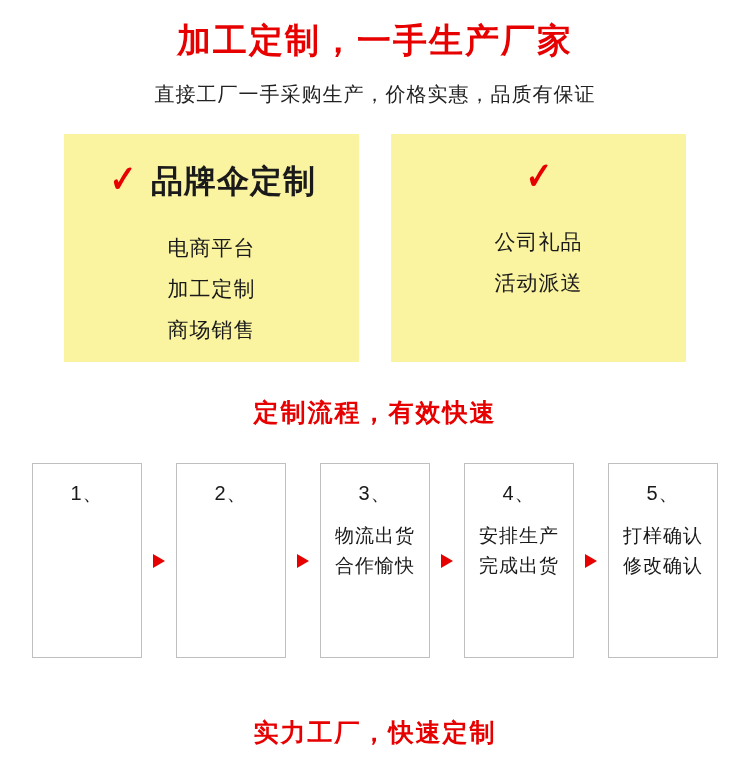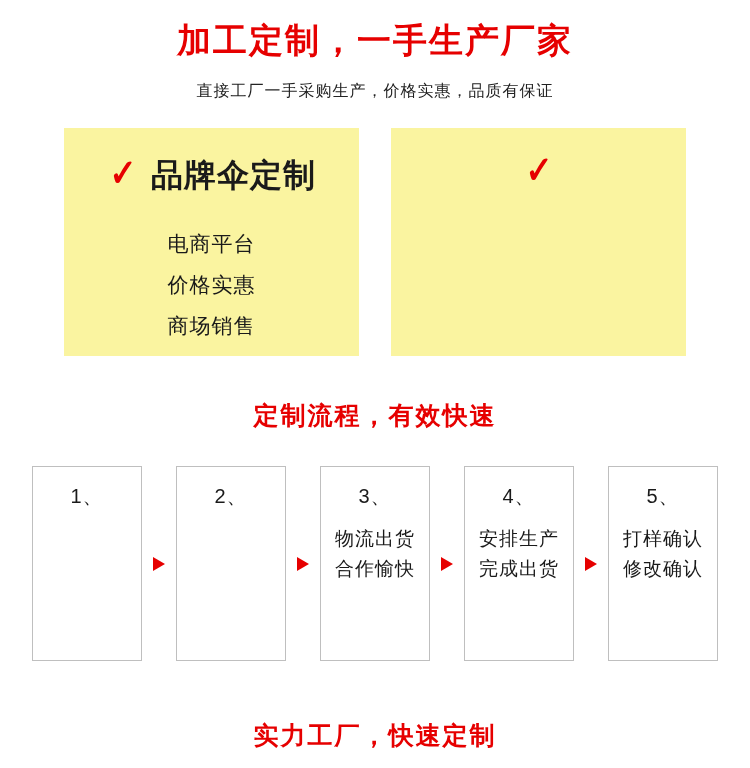--- a/index.html
+++ b/index.html
@@ -27,21 +27,21 @@
     color: #e60000;
     font-size: 34px;
     font-weight: bold;
     letter-spacing: 2px;
     padding-top: 22px;
     line-height: 1.1;
   }
   .subhead {
     text-align: center;
     color: #222222;
-    font-size: 16px;
+    font-size: 20px;
     padding-top: 22px;
     letter-spacing: 1px;
   }
 
   
   .cards {
     display: flex;
     justify-content: center;
     gap: 32px;
     margin-top: 26px;
@@ -75,32 +75,33 @@
     letter-spacing: 1px;
   }
   .card-list {
     margin-top: 26px;
   }
   .card-list div {
     font-size: 21px;
     line-height: 1.95;
     color: #1a1a1a;
     letter-spacing: 1px;
+    font-family: Liberation Mono, monospace;
   }
 
   
   .section-title {
     text-align: center;
     color: #e60000;
     font-size: 25px;
     font-weight: bold;
     letter-spacing: 2px;
   }
   .section-title.flow {
-    margin-top: 43px;
+    margin-top: 34px;
   }
   .section-title.footer {
     margin-top: 58px;
     font-family: Liberation Mono, monospace;
   }
 
   
   .flow-wrap {
     margin-top: 34px;
     display: flex;
@@ -154,29 +155,33 @@
 
   <div class="cards">
 
     <div class="card">
       <div class="card-title-row">
         <span class="check">✓</span>
         <span class="card-title">品牌伞定制</span>
       </div>
       <div class="card-list">
         <div>电商平台</div>
-        <div>价格实惠</div>
+        <div>加工定制</div>
         <div>商场销售</div>
       </div>
     </div>
 
     <div class="card">
       <div class="card-title-row">
         <span class="check">✓</span>
       </div>
+      <div class="card-list">
+        <div>公司礼品</div>
+        <div>活动派送</div>
+      </div>
     </div>
 
   </div>
 
   <div class="section-title flow">定制流程，有效快速</div>
 
   <div class="flow-wrap">
 
     <div class="step">
       <div class="step-num">1、</div>

